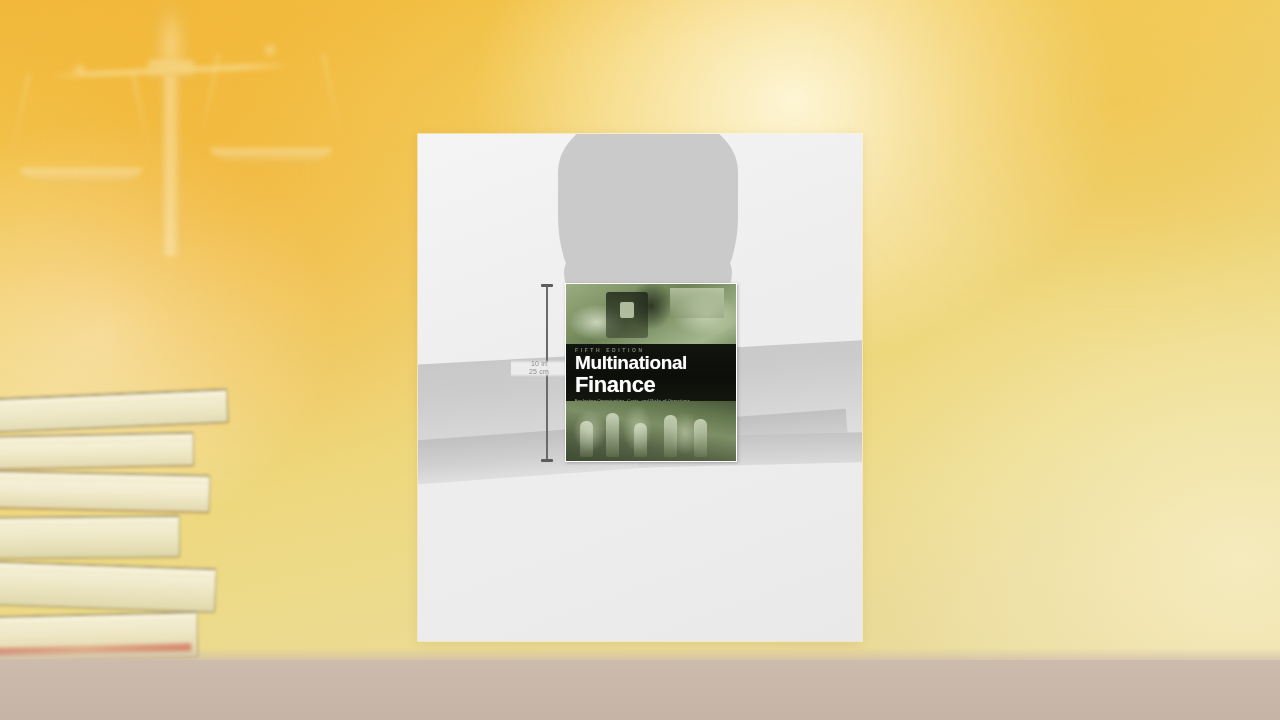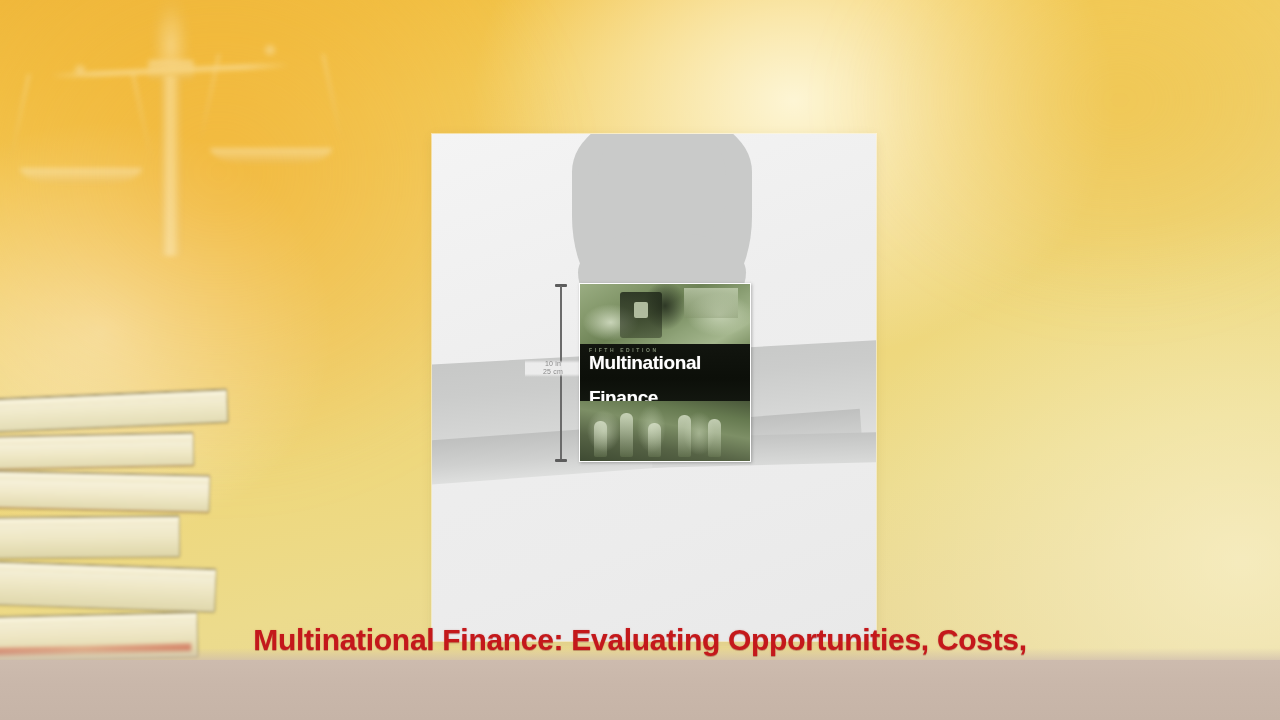--- a/index.html
+++ b/index.html
@@ -121,21 +121,21 @@
          background:linear-gradient(180deg,#f6f1db 0%,#eee6c4 44%,#ded5a6 100%);
          border:1px solid rgba(92,76,34,.45); }
   .bk .redband {
     position:absolute; left:6px; right:6px; bottom:5px; height:8px;
     background:linear-gradient(90deg, rgba(200,52,40,.55), rgba(214,76,52,.35), rgba(198,50,38,.5));
     filter:blur(1.6px);
   }
 
   
   .product-panel {
-    position:absolute; left:432px; top:134px; width:444px; height:507px;
+    position:absolute; left:418px; top:134px; width:444px; height:507px;
     background:linear-gradient(160deg,#f4f4f4 0%,#eeeeee 40%,#ececec 72%,#e9e9e9 100%);
     box-shadow:0 0 0 1px rgba(255,255,255,.5), 0 2px 10px rgba(120,96,40,.12);
     overflow:hidden;
   }
   
   .silhouette {
     position:absolute; left:140px; top:-24px; width:180px; height:214px;
     background:#c9cac9;
     border-radius:52% 52% 46% 46% / 30% 30% 52% 52%;
   }
@@ -232,21 +232,21 @@
   .cover .edition {
     color:#7e8a72; font-size:5px; letter-spacing:2.6px; font-weight:bold;
     text-transform:uppercase; margin-bottom:1px; white-space:nowrap;
   }
   .cover .t1, .cover .t2 {
     color:#ffffff; font-weight:bold; line-height:.96;
     letter-spacing:-.4px; white-space:nowrap;
     text-shadow:0 0 1px rgba(255,255,255,.4);
   }
   .cover .t1 { font-size:19px; }
-  .cover .t2 { font-size:19px; margin-top:17px; }
+  .cover .t2 { font-size:22px; margin-top:2px; }
   .cover .sub {
     color:#b9c2ae; font-size:4px; letter-spacing:.25px; margin-top:3px;
     white-space:nowrap; overflow:hidden;
   }
   .cover .author {
     color:#c6cdbd; font-size:4px; letter-spacing:.4px; margin-top:2px;
     text-align:center; white-space:nowrap;
   }
 
   
@@ -361,16 +361,15 @@
           <div class="fig" style="left:128px; height:38px;"></div>
         </div>
       </div>
     </div>
   </div>
 
   <div class="tan-fade"></div>
   <div class="tan-band"></div>
 
   <div class="banner">
-    <div class="line">Multinational Finance: Evaluating Opportunities, Costs,</div>
   </div>
 
 </div>
 
 </body></html>

